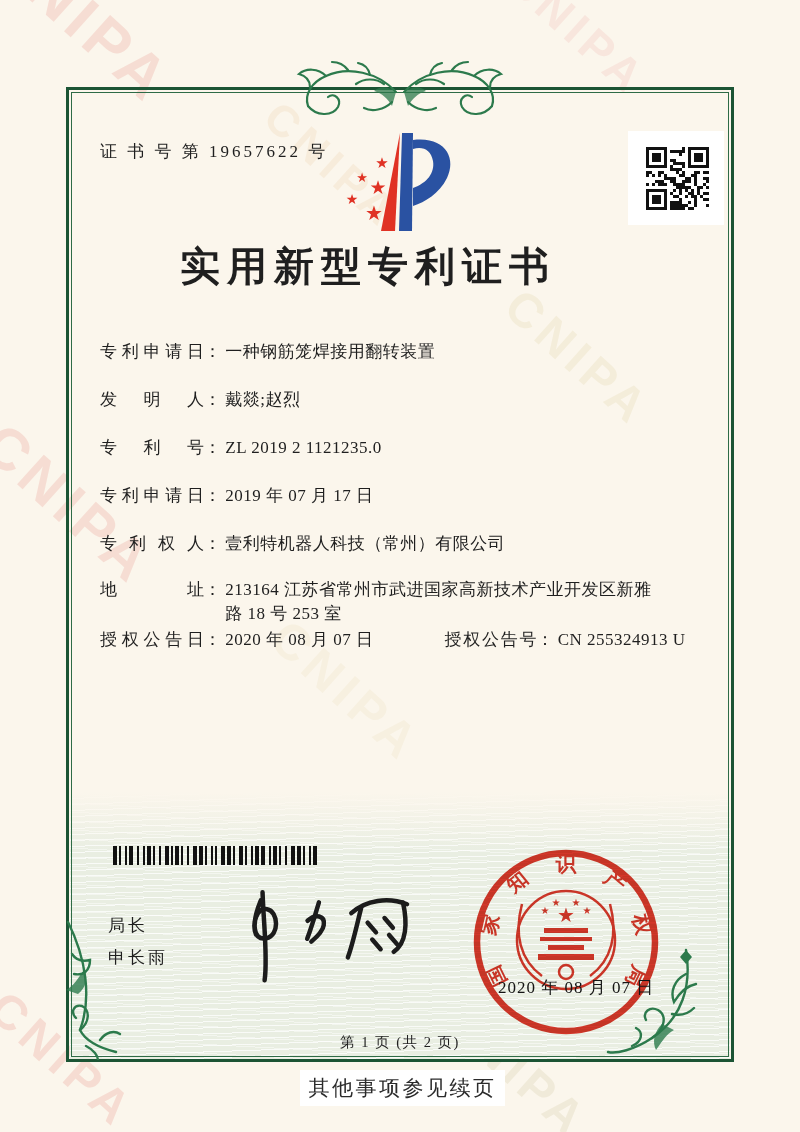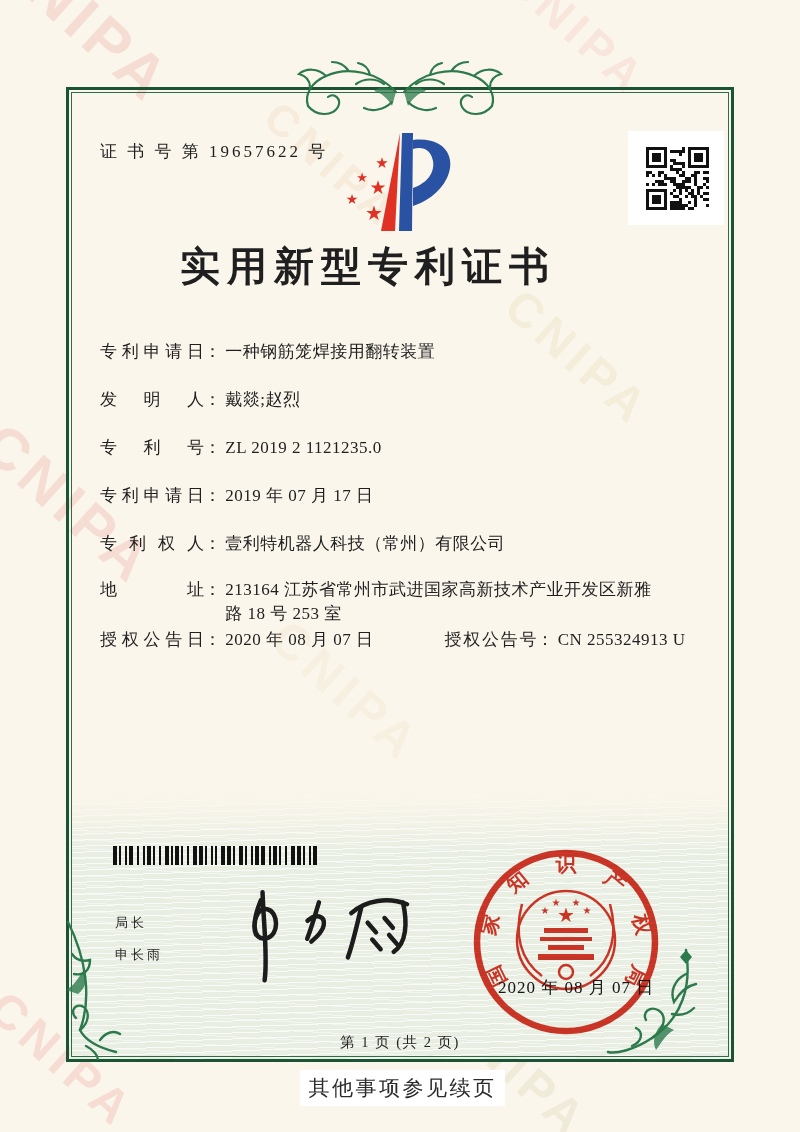--- a/index.html
+++ b/index.html
@@ -36,21 +36,21 @@
   .val-fixed{width:215px;}
   .lbl2{display:inline-block;width:92px;text-align:justify;text-align-last:justify;vertical-align:top;}
   
   .paras{position:absolute;left:100px;top:658px;width:601px;font-size:17px;line-height:29px;
          text-align:justify;z-index:5;}
   .paras p{margin:0;text-indent:2em;}
   
   .barcode{position:absolute;left:113px;top:846px;width:207px;height:19px;display:flex;
            overflow:hidden;z-index:5;}
   .barcode span{flex:0 0 auto;height:100%;}
-  .director{position:absolute;left:115px;font-size:13px;letter-spacing:3px;z-index:5;}
+  .director{position:absolute;left:108px;font-size:17px;letter-spacing:3px;z-index:5;}
   .sig{position:absolute;left:222px;top:878px;z-index:5;transform:rotate(-2deg);}
   .seal{position:absolute;left:470px;top:842px;width:192px;height:200px;z-index:6;
         mix-blend-mode:multiply;opacity:.93;}
   .seal-date{position:absolute;left:498px;top:976px;width:160px;font-size:17px;color:#141414;
              letter-spacing:1px;z-index:7;}
   .page-info{position:absolute;left:0;top:1033px;width:800px;text-align:center;font-size:14.5px;
              letter-spacing:1.5px;z-index:5;}
   .cont-box{position:absolute;left:300px;top:1070px;width:205px;height:36px;background:#ffffff;
             text-align:center;line-height:36px;font-size:21px;letter-spacing:2.5px;color:#2b2b2b;z-index:5;}
 </style>

